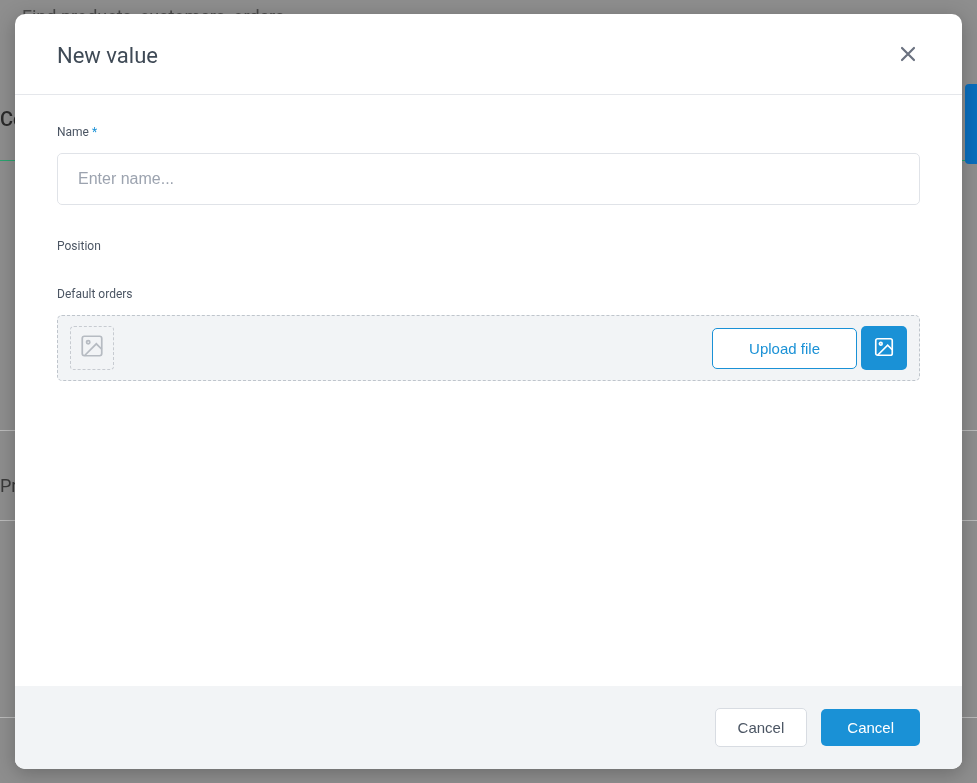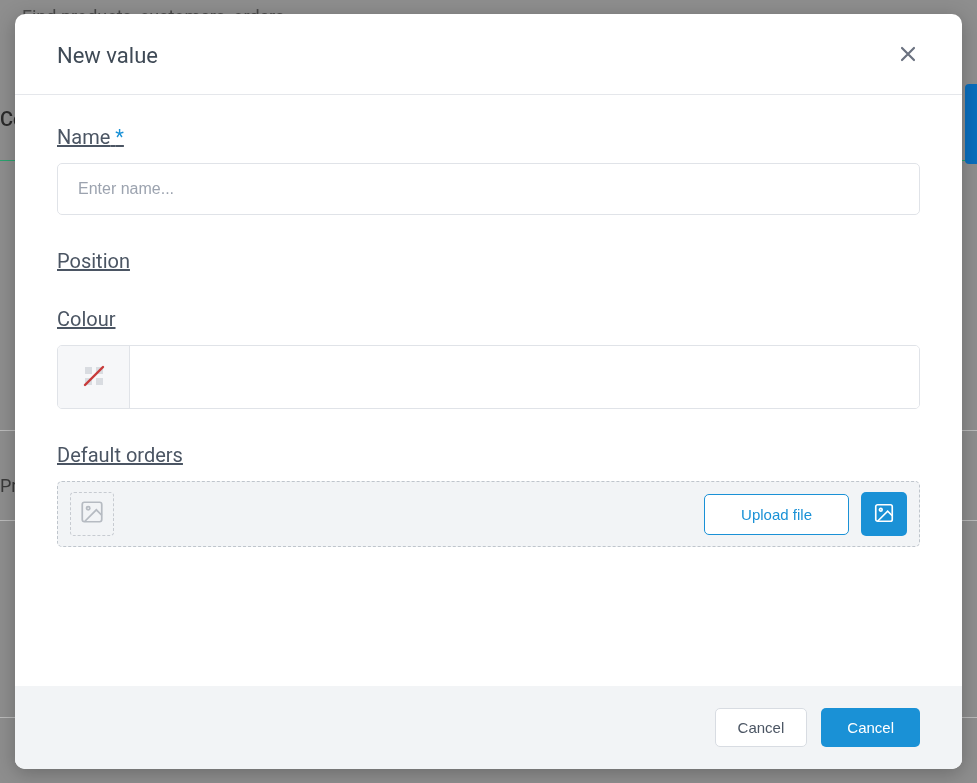--- a/index.html
+++ b/index.html
@@ -96,24 +96,23 @@
     .modal-body {
       flex: 1;
       padding: 30px 42px 20px 42px;
       overflow-y: auto;
     }
     .form-group {
       margin-bottom: 34px;
     }
     .form-label {
       display: block;
-      font-size: 20px;
+      font-size: 12px;
       color: #4b5563;
       margin-bottom: 14px;
-      text-decoration: underline;
     }
     .required-star { color: #1a91d6; }
     .text-input {
       width: 100%;
       padding: 16px 20px;
       border: 1px solid #e0e3e8;
       border-radius: 5px;
       font-size: 16px;
       color: #7f1d1d;
       outline: none;
@@ -143,21 +142,21 @@
       background: #fff;
     }
 
     .dropzone {
       border: 1px dashed #bfc5cc;
       border-radius: 5px;
       background: #f2f4f6;
       padding: 10px 12px;
       display: flex;
       align-items: center;
-      gap: 12px;
+      gap: 4px;
     }
     .dz-thumb {
       width: 44px;
       height: 44px;
       border: 1px dashed #c7cbd1;
       border-radius: 4px;
       display: flex;
       align-items: center;
       justify-content: center;
       color: #b6bbc2;
@@ -185,20 +184,21 @@
       align-items: center;
       justify-content: center;
     }
 
     .modal-footer {
       background: #f2f4f6;
       padding: 22px 42px;
       display: flex;
       justify-content: flex-end;
       gap: 14px;
+      align-items: center;
     }
     .btn-cancel {
       padding: 10px 22px;
       border: 1px solid #d8dce2;
       background: #fff;
       color: #4b5563;
       font-size: 15px;
       border-radius: 5px;
       cursor: pointer;
     }
@@ -246,37 +246,20 @@
         <span>Name</span>
         <span class="required-star">*</span>
       </label>
       <input type="text" class="text-input" placeholder="Enter name..." style="">
     </div>
 
     <div class="form-group">
       <label class="form-label">Position</label>
     </div>
 
-    <div class="form-group">
-      <label class="form-label">Colour</label>
-      <div class="colour-row">
-        <button class="colour-swatch-btn">
-          <span>
-            <svg width="30" height="30" viewBox="0 0 30 30">
-              <rect x="6" y="6" width="7" height="7" fill="#d9dce1"></rect>
-              <rect x="17" y="6" width="7" height="7" fill="#d9dce1"></rect>
-              <rect x="6" y="17" width="7" height="7" fill="#d9dce1"></rect>
-              <rect x="17" y="17" width="7" height="7" fill="#d9dce1"></rect>
-              <line x1="6" y1="24" x2="24" y2="6" stroke="#c73a3a" stroke-width="2.4" stroke-linecap="round"></line>
-            </svg>
-          </span>
-        </button>
-        <div class="colour-input-cell"></div>
-      </div>
-    </div>
 
     <div class="form-group" style="margin-bottom:10px">
       <label class="form-label">Default orders</label>
       <div class="dropzone">
         <div class="dz-thumb">
           <span>
             <svg width="26" height="26" viewBox="0 0 24 24" fill="none" stroke="currentColor" stroke-width="1.6">
               <rect x="3" y="3" width="18" height="18" rx="2"></rect>
               <circle cx="8.5" cy="8.5" r="1.5"></circle>
               <path d="M21 15l-5-5L5 21"></path>

